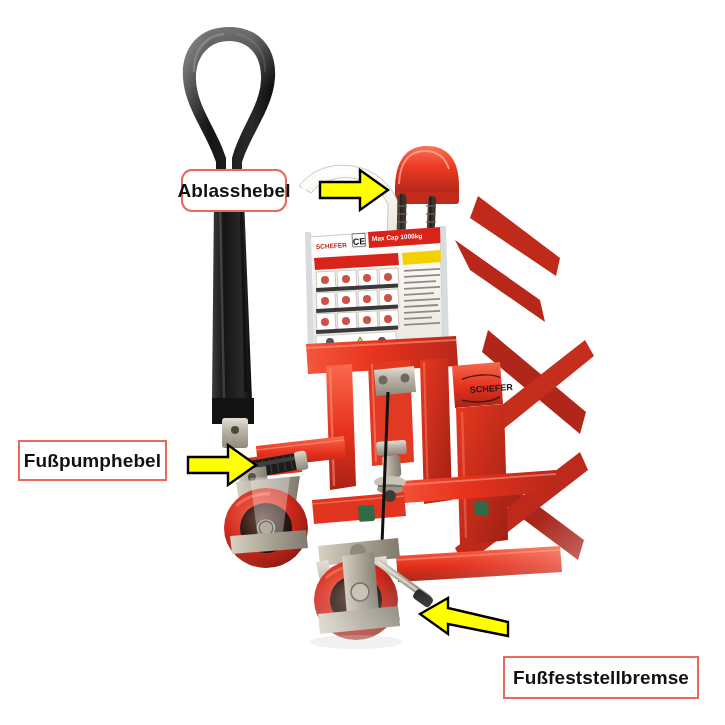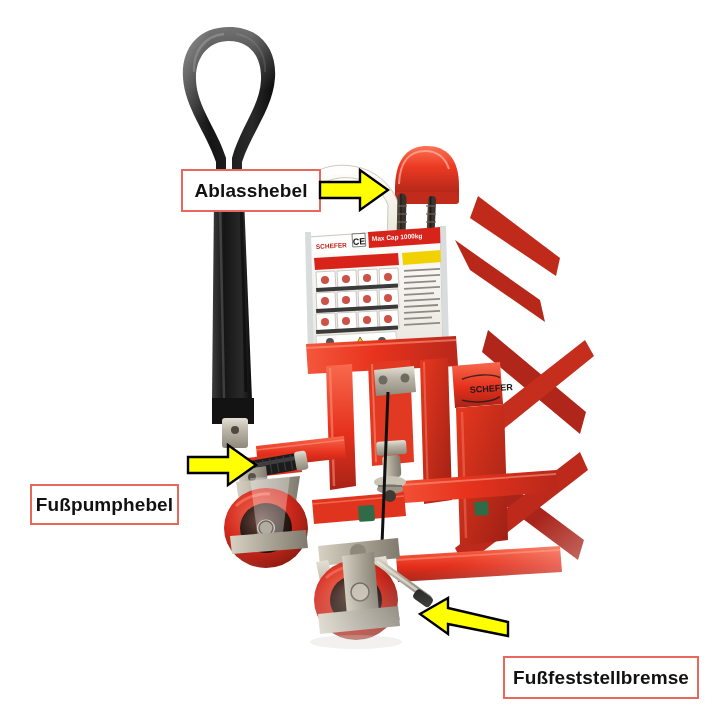--- a/index.html
+++ b/index.html
@@ -364,28 +364,28 @@
 
       <path d="M318 614 L398 606 L400 626 L320 634 Z" fill="url(#metal2)"></path>
 
       <ellipse cx="356" cy="642" rx="46" ry="7" fill="#bdb9b0" opacity=".3"></ellipse>
     </g>
 
     <rect x="0" y="0" width="725" height="725" fill="none"></rect>
   </svg>
   <div class="vignette"></div>
 
-  <div class="callout" id="callout-ablasshebel" style="left: 181px; top: 169px; width: 140px; height: 43px; --box-border: #e8685c; background: rgb(255, 255, 255);">
+  <div class="callout" id="callout-ablasshebel" style="left: 181px; top: 169px; width: 106px; height: 43px; --box-border: #e8685c; background: rgb(255, 255, 255); border-radius: 11px;">
     <span style="color: rgb(17, 17, 17);">Ablasshebel</span>
   </div>
   <svg class="arrow" id="arrow-ablasshebel" viewBox="0 0 72 48" style="left: 318px; top: 166px; width: 72px; height: 48px;">
     <polygon points="2,16 42,16 42,4 70,24 42,44 42,32 2,32" fill="#ffff00" stroke="#000000" stroke-width="2.4" stroke-linejoin="miter"></polygon>
   </svg>
 
-  <div class="callout" id="callout-fusspumphebel" style="left: 30px; top: 440px; width: 149px; height: 41px; --box-border: #e8685c; background: rgb(255, 255, 255); margin-top: 44px;">
+  <div class="callout" id="callout-fusspumphebel" style="left: 18px; top: 440px; width: 149px; height: 41px; --box-border: #e8685c; background: rgb(255, 255, 255);">
     <span style="color: rgb(17, 17, 17);">Fußpumphebel</span>
   </div>
   <svg class="arrow" id="arrow-fusspumphebel" viewBox="0 0 72 48" style="left: 186px; top: 441px; width: 72px; height: 48px;">
     <polygon points="2,16 42,16 42,4 70,24 42,44 42,32 2,32" fill="#ffff00" stroke="#000000" stroke-width="2.4" stroke-linejoin="miter"></polygon>
   </svg>
 
   <div class="callout" id="callout-fussbremse" style="left: 503px; top: 608px; width: 196px; height: 43px; --box-border: #e8685c; background: rgb(255, 255, 255); margin-top: 48px;">
     <span style="color: rgb(17, 17, 17);">Fußfeststellbremse</span>
   </div>
   <svg class="arrow" id="arrow-fussbremse" viewBox="0 0 92 48" style="left: 418px; top: 596px; width: 92px; height: 48px;">

